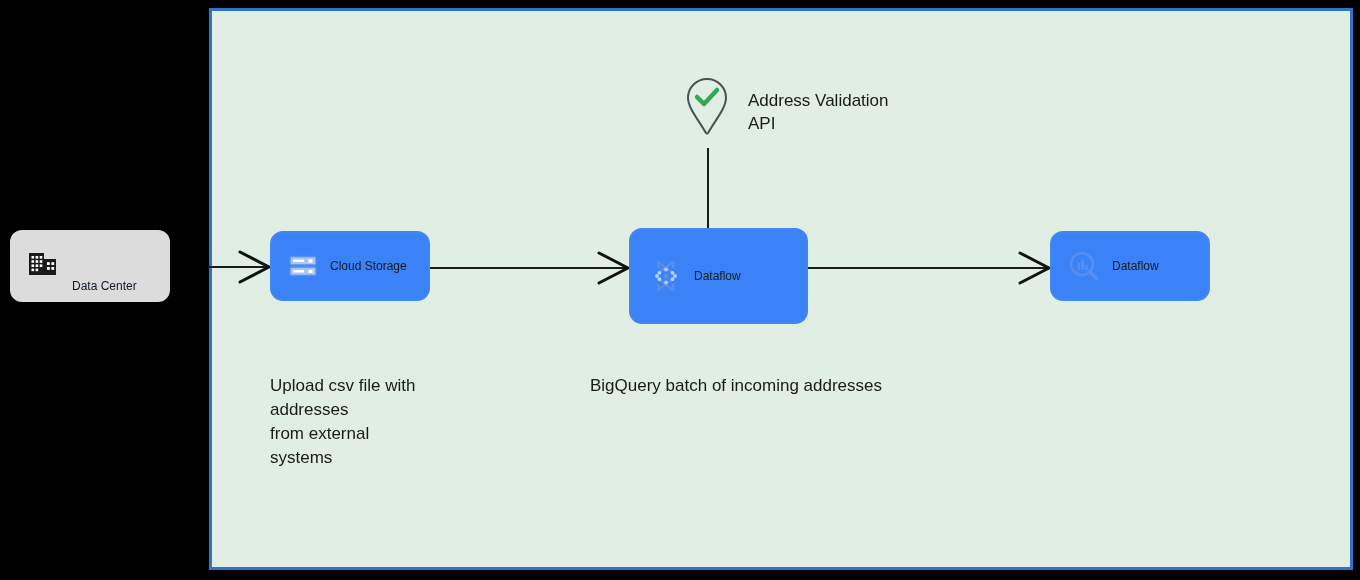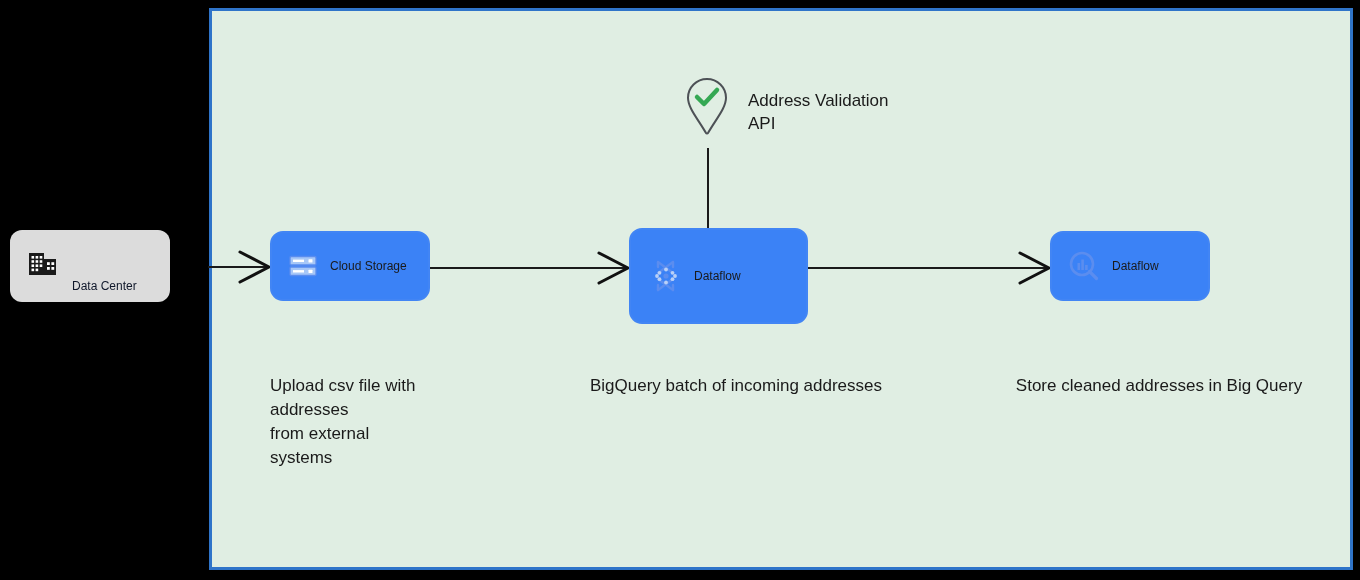--- a/index.html
+++ b/index.html
@@ -282,15 +282,14 @@
       </svg>
     </span>
     <span class="node-label">Dataflow</span>
   </div>
 
   <div class="caption caption-upload">Upload csv file with
 addresses
 from external
 systems</div>
   <div class="caption caption-process">BigQuery batch of incoming addresses</div>
-  <div class="caption caption-store">Store cleaned addresses in Big Query</div>
 
 </div>
 
 </body></html>

